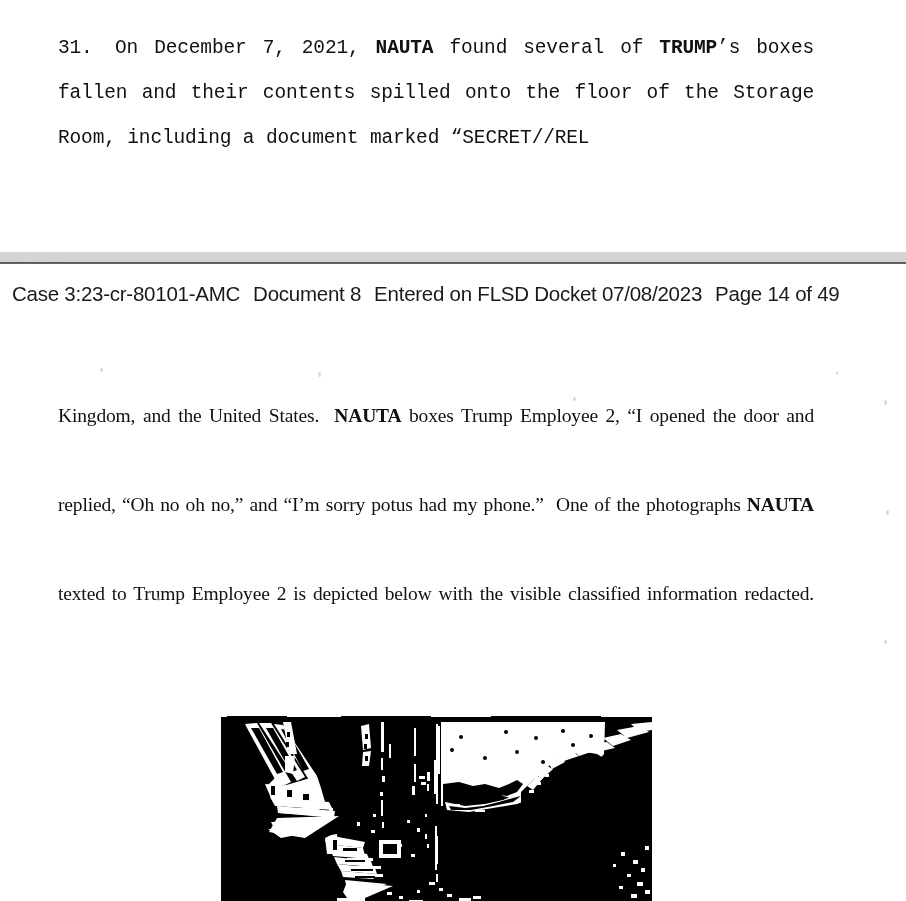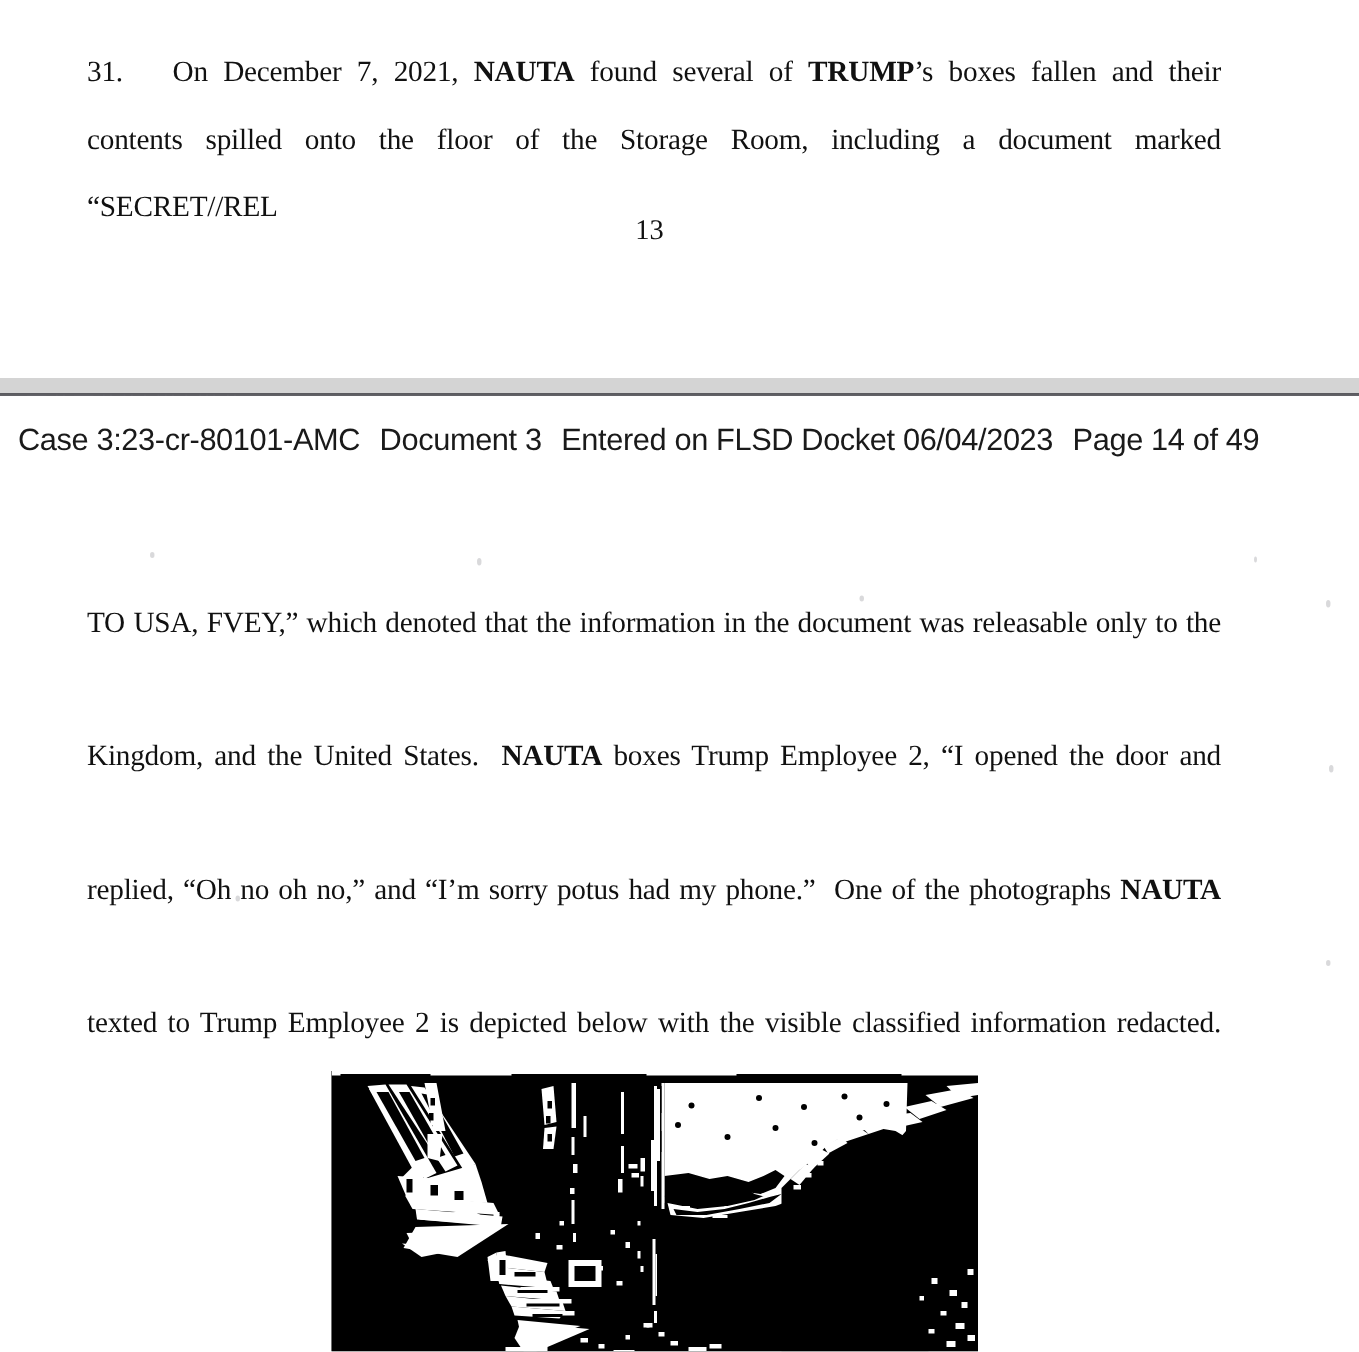--- a/index.html
+++ b/index.html
@@ -13,20 +13,21 @@
     overflow: hidden;
     font-family: "Liberation Serif", "DejaVu Serif", serif;
     color: #111111;
   }
 
   
   .page-prev {
     position: absolute;
     left: 0; top: 0; width: 906px; height: 252px;
     background: #ffffff;
+    font-family: Liberation Mono, monospace;
   }
   .prev-para {
     position: absolute;
     left: 58px; top: 26px; width: 756px;
     font-size: 19.5px;
     line-height: 45px;
     text-align: justify;
     text-justify: inter-word;
     letter-spacing: -0.15px;
   }
@@ -130,35 +131,33 @@
 </head>
 <body>
 
 <div class="page-prev">
 
   <div class="prev-para">
     <span class="prev-para-first"></span><span class="item-no">31.</span><span>On December 7, 2021, </span><b>NAUTA</b><span> found several of </span><b>TRUMP</b><span>’s boxes fallen and their</span>
     <span>contents spilled onto the floor of the Storage Room, including a document marked “SECRET//REL</span>
   </div>
 
-  <div class="prev-pageno">13</div>
 </div>
 
 <div class="gray-band"></div>
 <div class="band-rule"></div>
 <div class="ghost-row">—  ··  —   ··   ··   · ···  ·  ··· ··</div>
 
 <div class="page-cur">
 
   <div class="ecf-stamp">
-    <span class="seg">Case 3:23-cr-80101-AMC</span><span class="seg">Document 3</span><span class="seg">Entered on FLSD Docket 06/04/2023</span><span class="seg">Page 14 of 49</span>
+    <span class="seg">Case 3:23-cr-80101-AMC</span><span class="seg">Document 8</span><span class="seg">Entered on FLSD Docket 07/08/2023</span><span class="seg">Page 14 of 49</span>
   </div>
 
   <div class="body-para">
-    <span class="ln">TO USA, FVEY,” which denoted that the information in the document was releasable only to the</span>
     <span class="ln"><span>Kingdom, and the United States.&nbsp; </span><b>NAUTA</b><span> boxes Trump Employee 2, “I opened the door and</span></span>
     <span class="ln"><span>replied, “Oh no oh no,” and “I’m sorry potus had my phone.”&nbsp; One of the photographs </span><b>NAUTA</b></span>
     <span class="ln">texted to Trump Employee 2 is depicted below with the visible classified information redacted.</span>
 
   </div>
 
   <div class="scan-speck" style="left:100px; top:104px; width:3px; height:4px;"></div>
   <div class="scan-speck" style="left:318px; top:108px; width:3px; height:5px;"></div>
   <div class="scan-speck" style="left:573px; top:133px; width:3px; height:4px;"></div>
   <div class="scan-speck" style="left:884px; top:136px; width:3px; height:5px;"></div>

